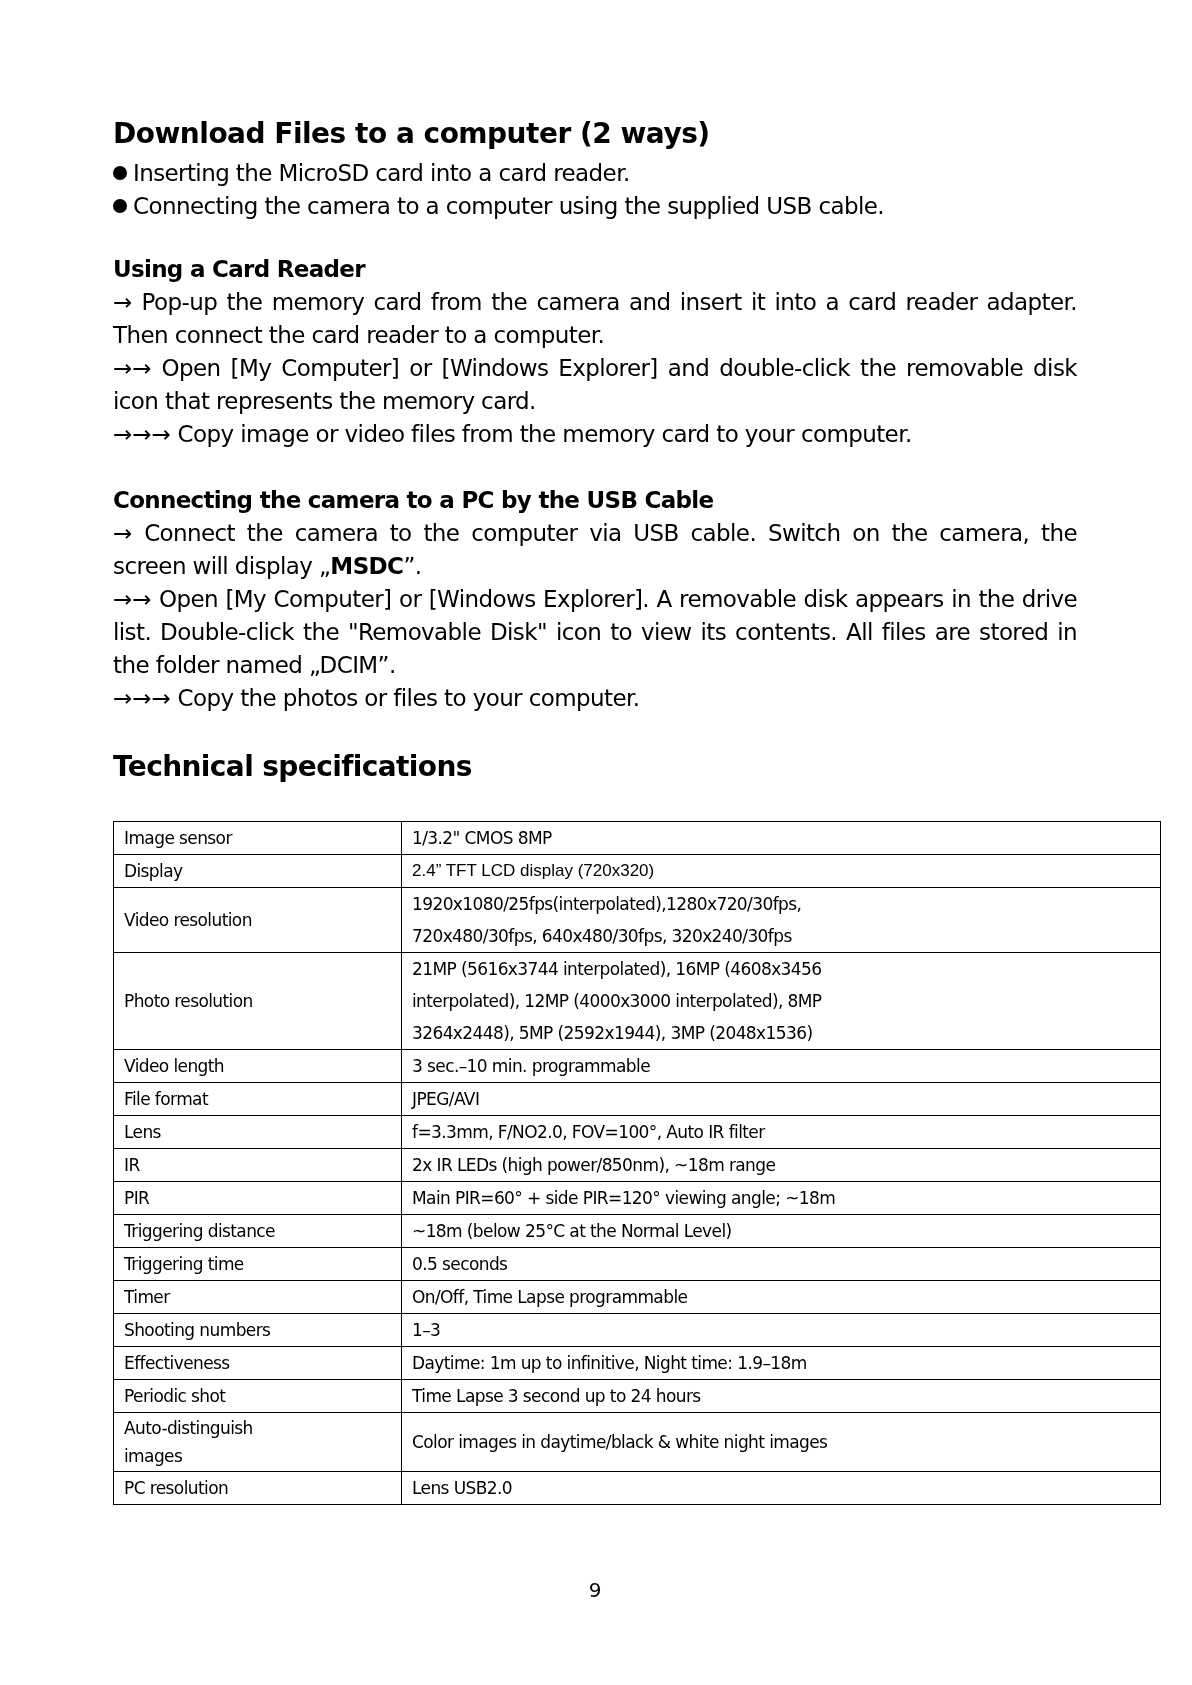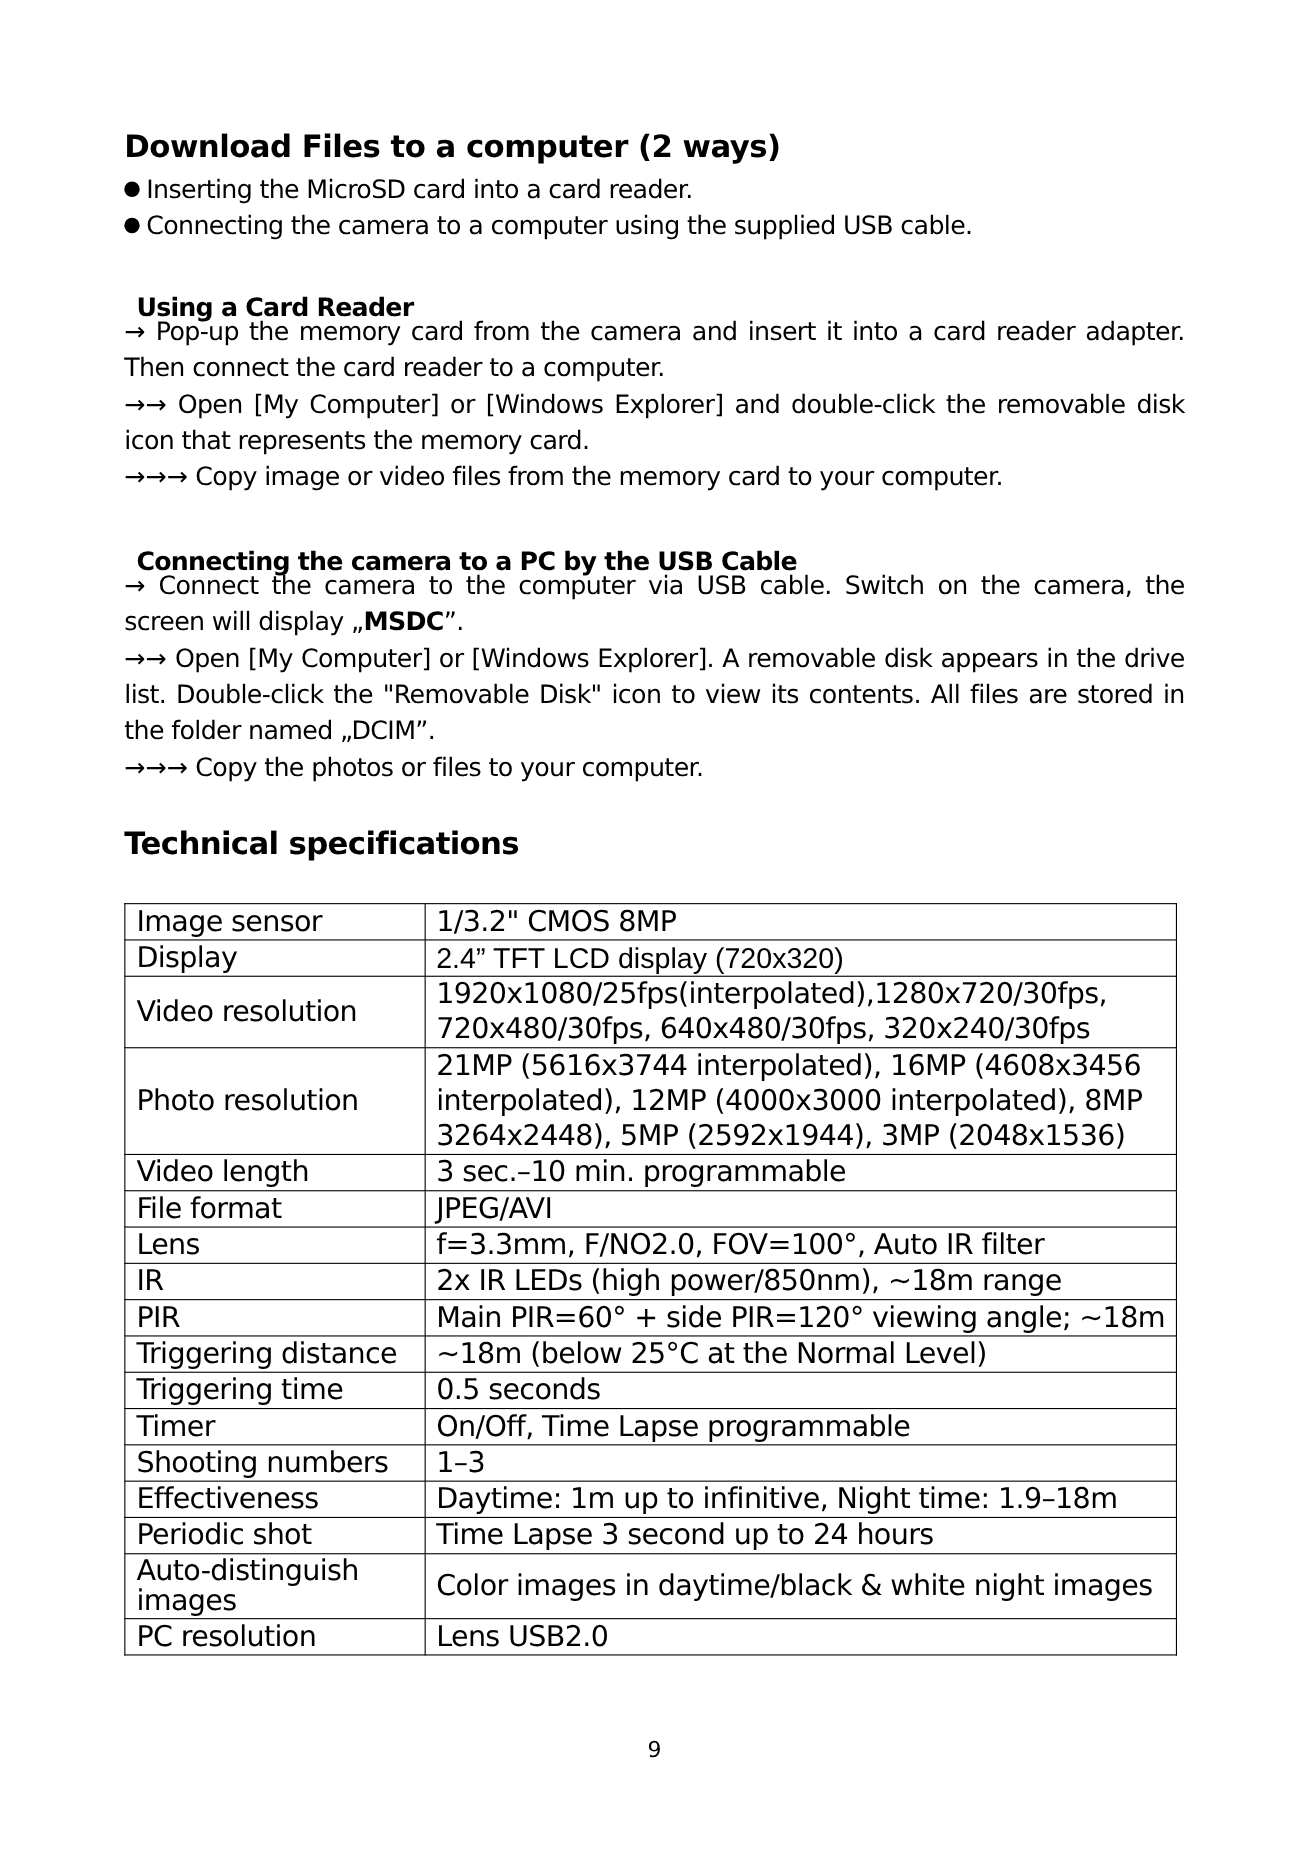--- a/index.html
+++ b/index.html
@@ -9,32 +9,32 @@
   }
   .page { position: absolute; left: 113px; top: 0; width: 964px; }
   h1.title {
     position: absolute; left: 0; top: 117px; margin: 0;
     font-size: 28px; font-weight: bold; letter-spacing: -0.5px; white-space: nowrap;
   }
   .bullets { position: absolute; left: 0; top: 157px; margin: 0; padding: 0; list-style: none; }
   .bullets li { font-size: 23px; line-height: 33px; white-space: nowrap; letter-spacing: -0.6px; }
   .bullets .dot { display: inline-block; width: 14px; height: 14px; border-radius: 50%; background: #000; margin-right: 6px; vertical-align: 1px; }
   h2.sub {
-    position: absolute; left: 0; margin: 11px; font-size: 23px; font-weight: bold;
+    position: absolute; left: 0; margin: 0; font-size: 23px; font-weight: bold;
     letter-spacing: -0.7px; white-space: nowrap; line-height: 33px;
   }
   .para { position: absolute; left: 0; width: 964px; margin: 0; font-size: 23px; line-height: 33px; letter-spacing: -0.6px; text-align: justify; }
   .arrow { font-family: "DejaVu Sans", sans-serif; letter-spacing: 0; }
   h2.specs {
     position: absolute; left: 0; top: 750px; margin: 0; font-size: 28px; font-weight: bold;
     letter-spacing: -0.6px; white-space: nowrap;
   }
   table.spec {
-    position: absolute; left: 0; top: 821px; width: 957px;
-    border-collapse: collapse; font-size: 26px; letter-spacing: -0.6px;
+    position: absolute; left: 0; top: 821px; width: 1048px;
+    border-collapse: collapse; font-size: 17px; letter-spacing: -0.6px;
   }
   table.spec td { border: 1.5px solid #000; padding: 0 10px; line-height: 32px; vertical-align: middle; }
   table.spec td.k { width: 267px; padding-left: 10px; }
   table.spec td.v { padding-left: 10px; white-space: nowrap; }
   table.spec td.v.arial { font-family: "Liberation Sans", sans-serif; letter-spacing: 0; }
   .pagenum { position: absolute; left: 0; width: 964px; top: 1578px; text-align: center; font-size: 20px; }
 </style>
 </head>
 <body>
 

